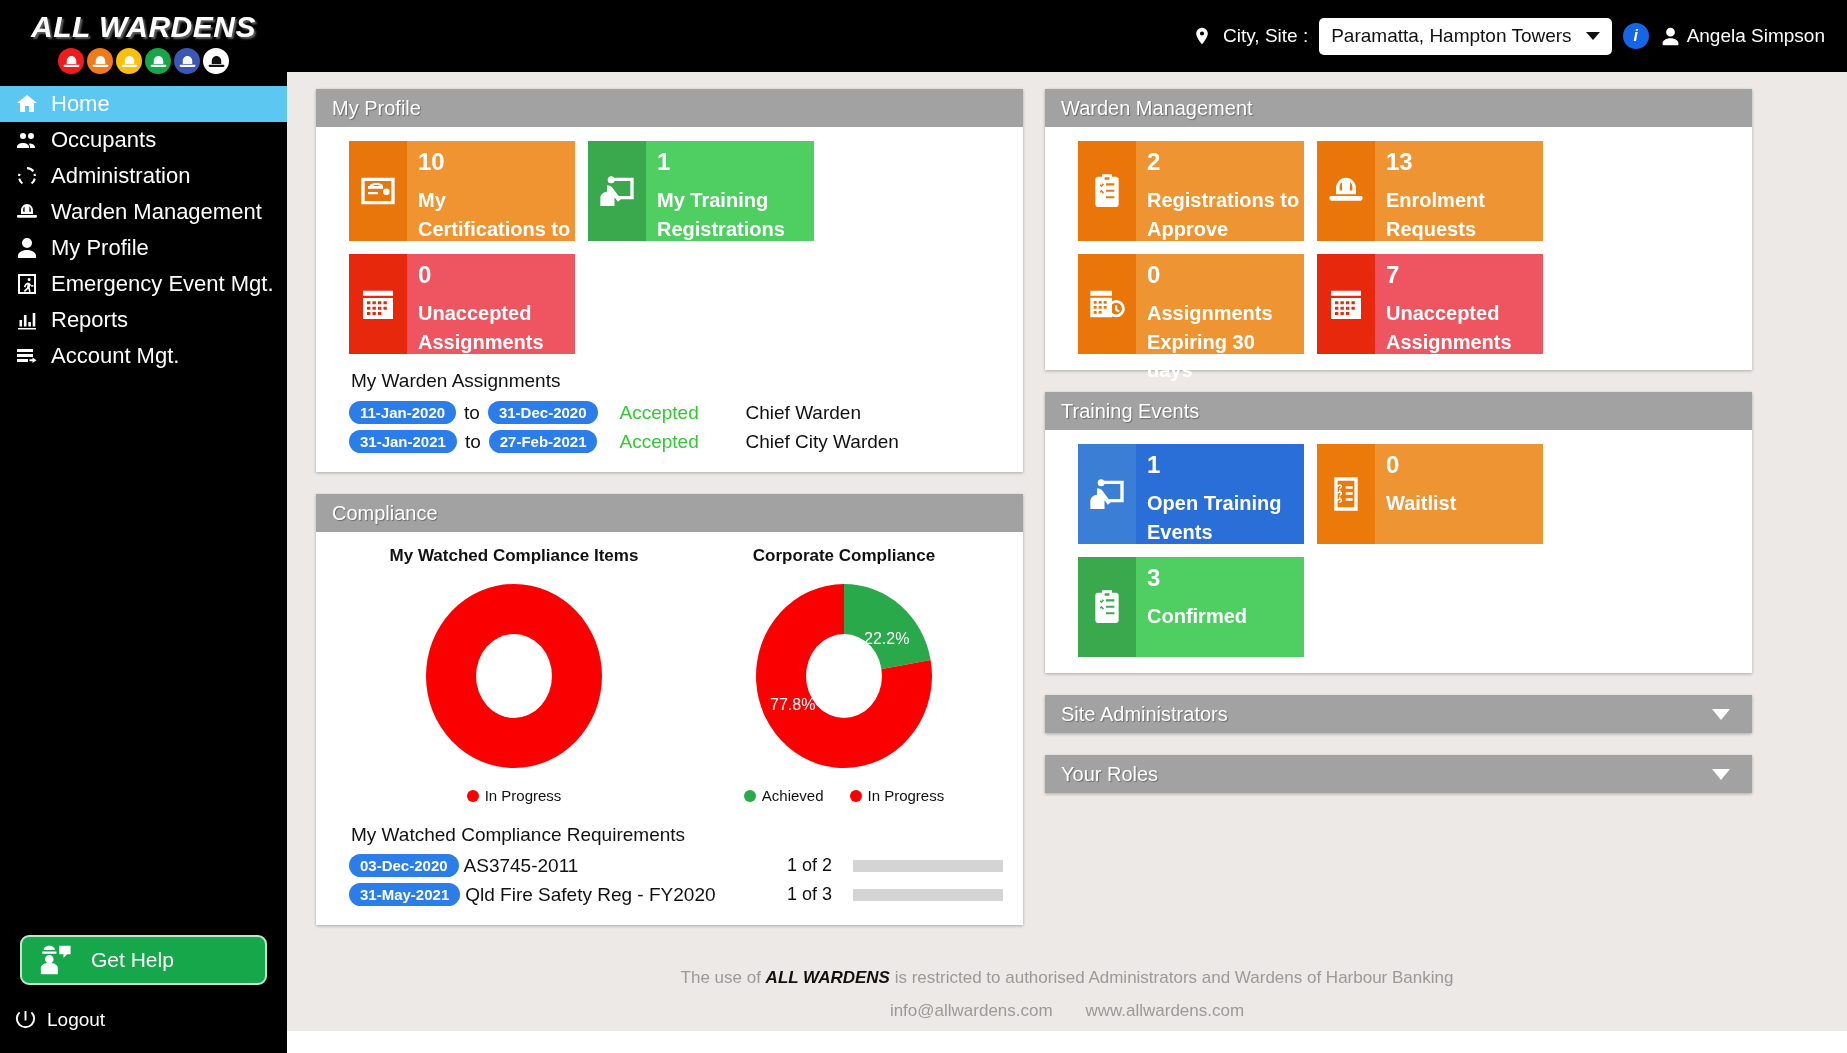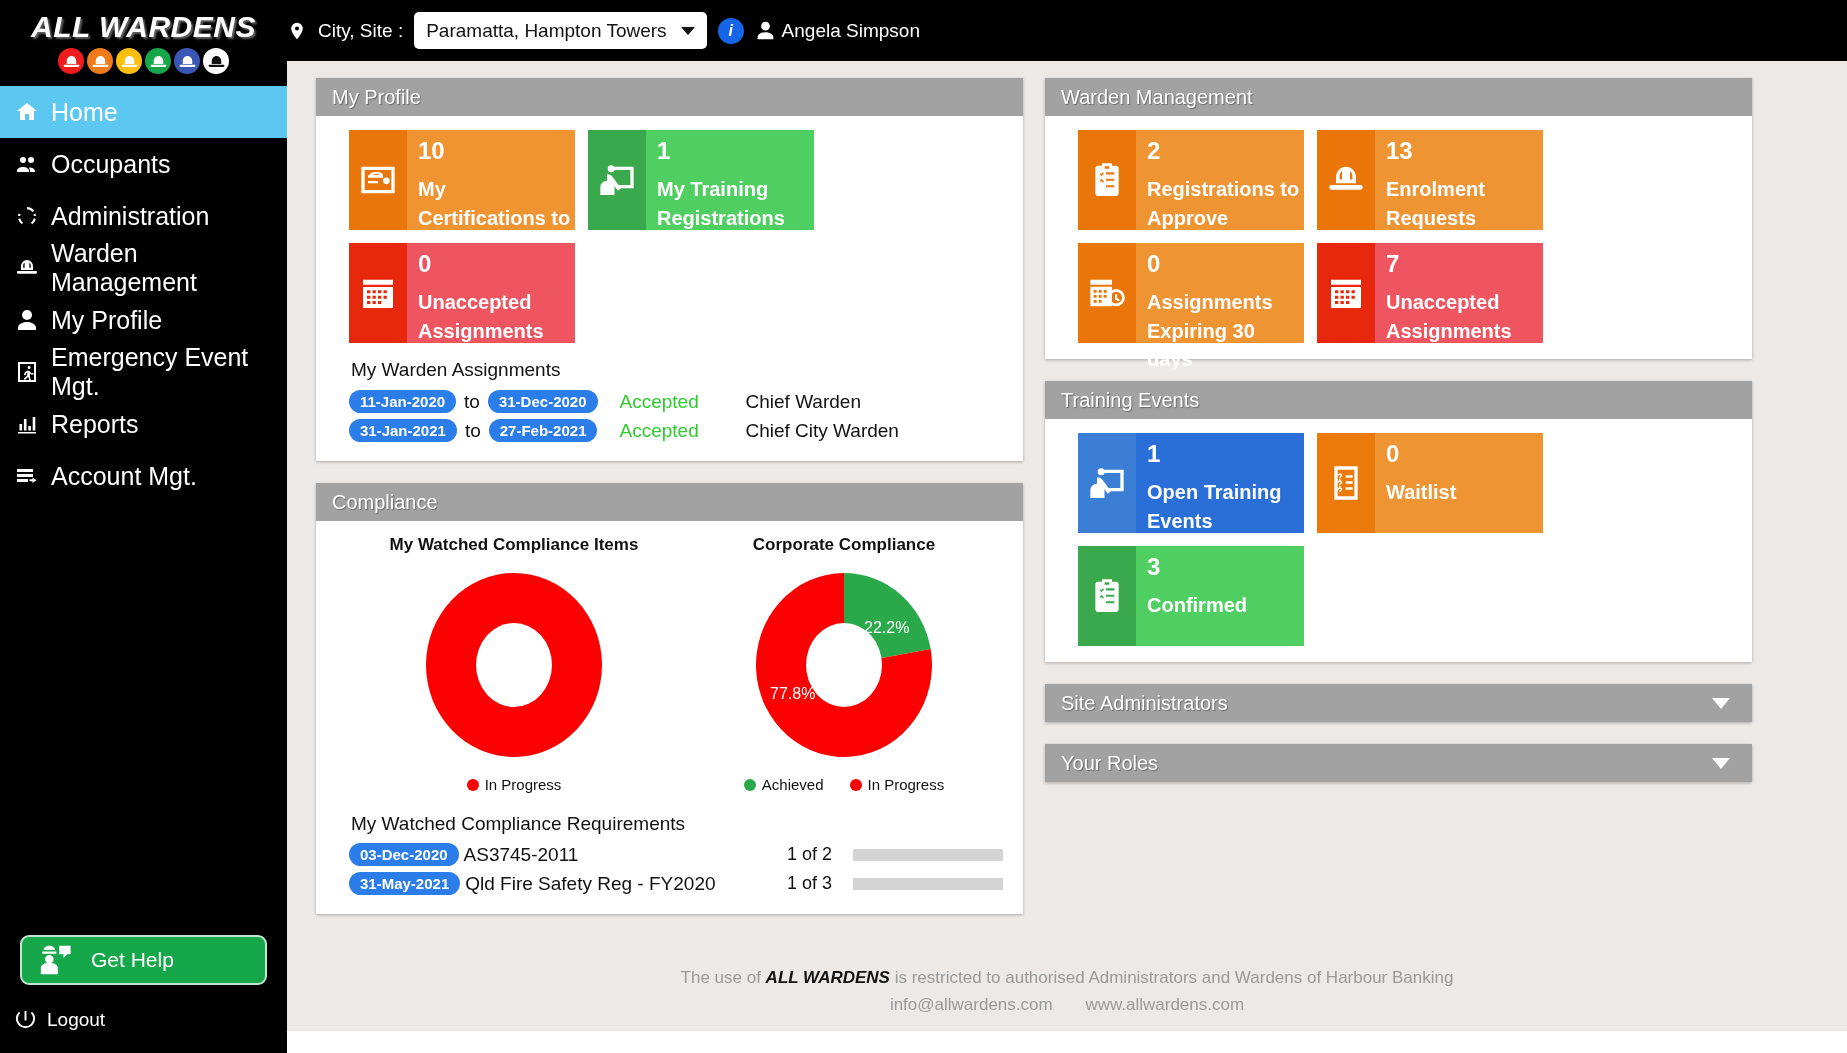--- a/index.html
+++ b/index.html
@@ -27,22 +27,22 @@
   .helmet {
     width: 26px; height: 26px; border-radius: 50%;
     display: flex; align-items: flex-end; justify-content: center;
     overflow: hidden; position: relative;
   }
   .helmet svg { width: 19px; height: 19px; margin-bottom: 3px; }
 
   .nav { margin-top: 4px; }
   .nav-item {
     display: flex; align-items: center; gap: 11px;
-    height: 52px; padding-left: 14px;
-    color: #fff; font-size: 25px; cursor: pointer;
+    height: 36px; padding-left: 14px;
+    color: #fff; font-size: 22px; cursor: pointer;
   }
   .nav-item.active { background: #5cc8f2; }
   .nav-ico { width: 26px; height: 26px; display:flex; align-items:center; justify-content:center; flex: none; }
   .nav-ico svg { width: 24px; height: 24px; fill: #fff; }
 
   .sb-bottom { margin-top: auto; padding-bottom: 16px; }
   .help-btn {
     margin: 0 20px 18px 20px; height: 50px;
     background: #16a74a; border: 2px solid #bfe7cd; border-radius: 9px;
     display: flex; align-items: center; gap: 19px; padding-left: 16px;
@@ -51,22 +51,22 @@
   .help-btn svg { width: 34px; height: 34px; fill: #fff; flex: none; }
   .logout {
     display: flex; align-items: center; gap: 10px; padding-left: 14px;
     color: #fff; font-size: 19px; cursor: pointer; height: 34px;
   }
   .logout svg { width: 23px; height: 23px; fill: #fff; }
 
   
   .content { flex: 1; display: flex; flex-direction: column; height: 1053px; }
   .topbar {
-    height: 61px; background: #000; display: flex; align-items: center;
-    padding-right: 22px; gap: 11px; flex: none;
+    height: 72px; background: #000; display: flex; align-items: center;
+    justify-content: flex-end; padding-right: 22px; gap: 11px; flex: none;
   }
   .pin svg { width: 20px; height: 24px; fill: #fff; display:block; }
   .citysite { color: #fff; font-size: 19px; }
   .site-select {
     background: #fff; border-radius: 5px; height: 37px; min-width: 270px;
     display: flex; align-items: center; justify-content: space-between;
     padding: 0 12px; font-size: 19px; color: #111; cursor: pointer; gap: 14px;
   }
   .caret { width: 0; height: 0; border-left: 7px solid transparent;
            border-right: 7px solid transparent; border-top: 8px solid #111; }
@@ -135,21 +135,21 @@
   .req-count { margin-left: auto; font-size: 18px; }
   .bar { width: 150px; height: 12px; background: #d4d4d4; margin-left: 21px; margin-right: 6px; }
   .bar-fill { height: 12px; background: #2aa936; }
 
   
   .footer {
     height: 81px; flex: none; text-align: center; color: #9a9a9a;
     font-size: 17px; padding-top: 18px; background: #ece9e7;
   }
   .footer b { color: #111; font-style: italic; }
-  .footer .line2 { margin-top: 7px; }
+  .footer .line2 { margin-top: 13px; }
   .footer .line2 span { margin: 0 14px; }
   .botbar { height: 22px; background: #fff; flex: none; }
 </style>
 </head>
 <body>
 
 <div class="app">
 
   <div class="sidebar">
     <div class="logo-wrap">

